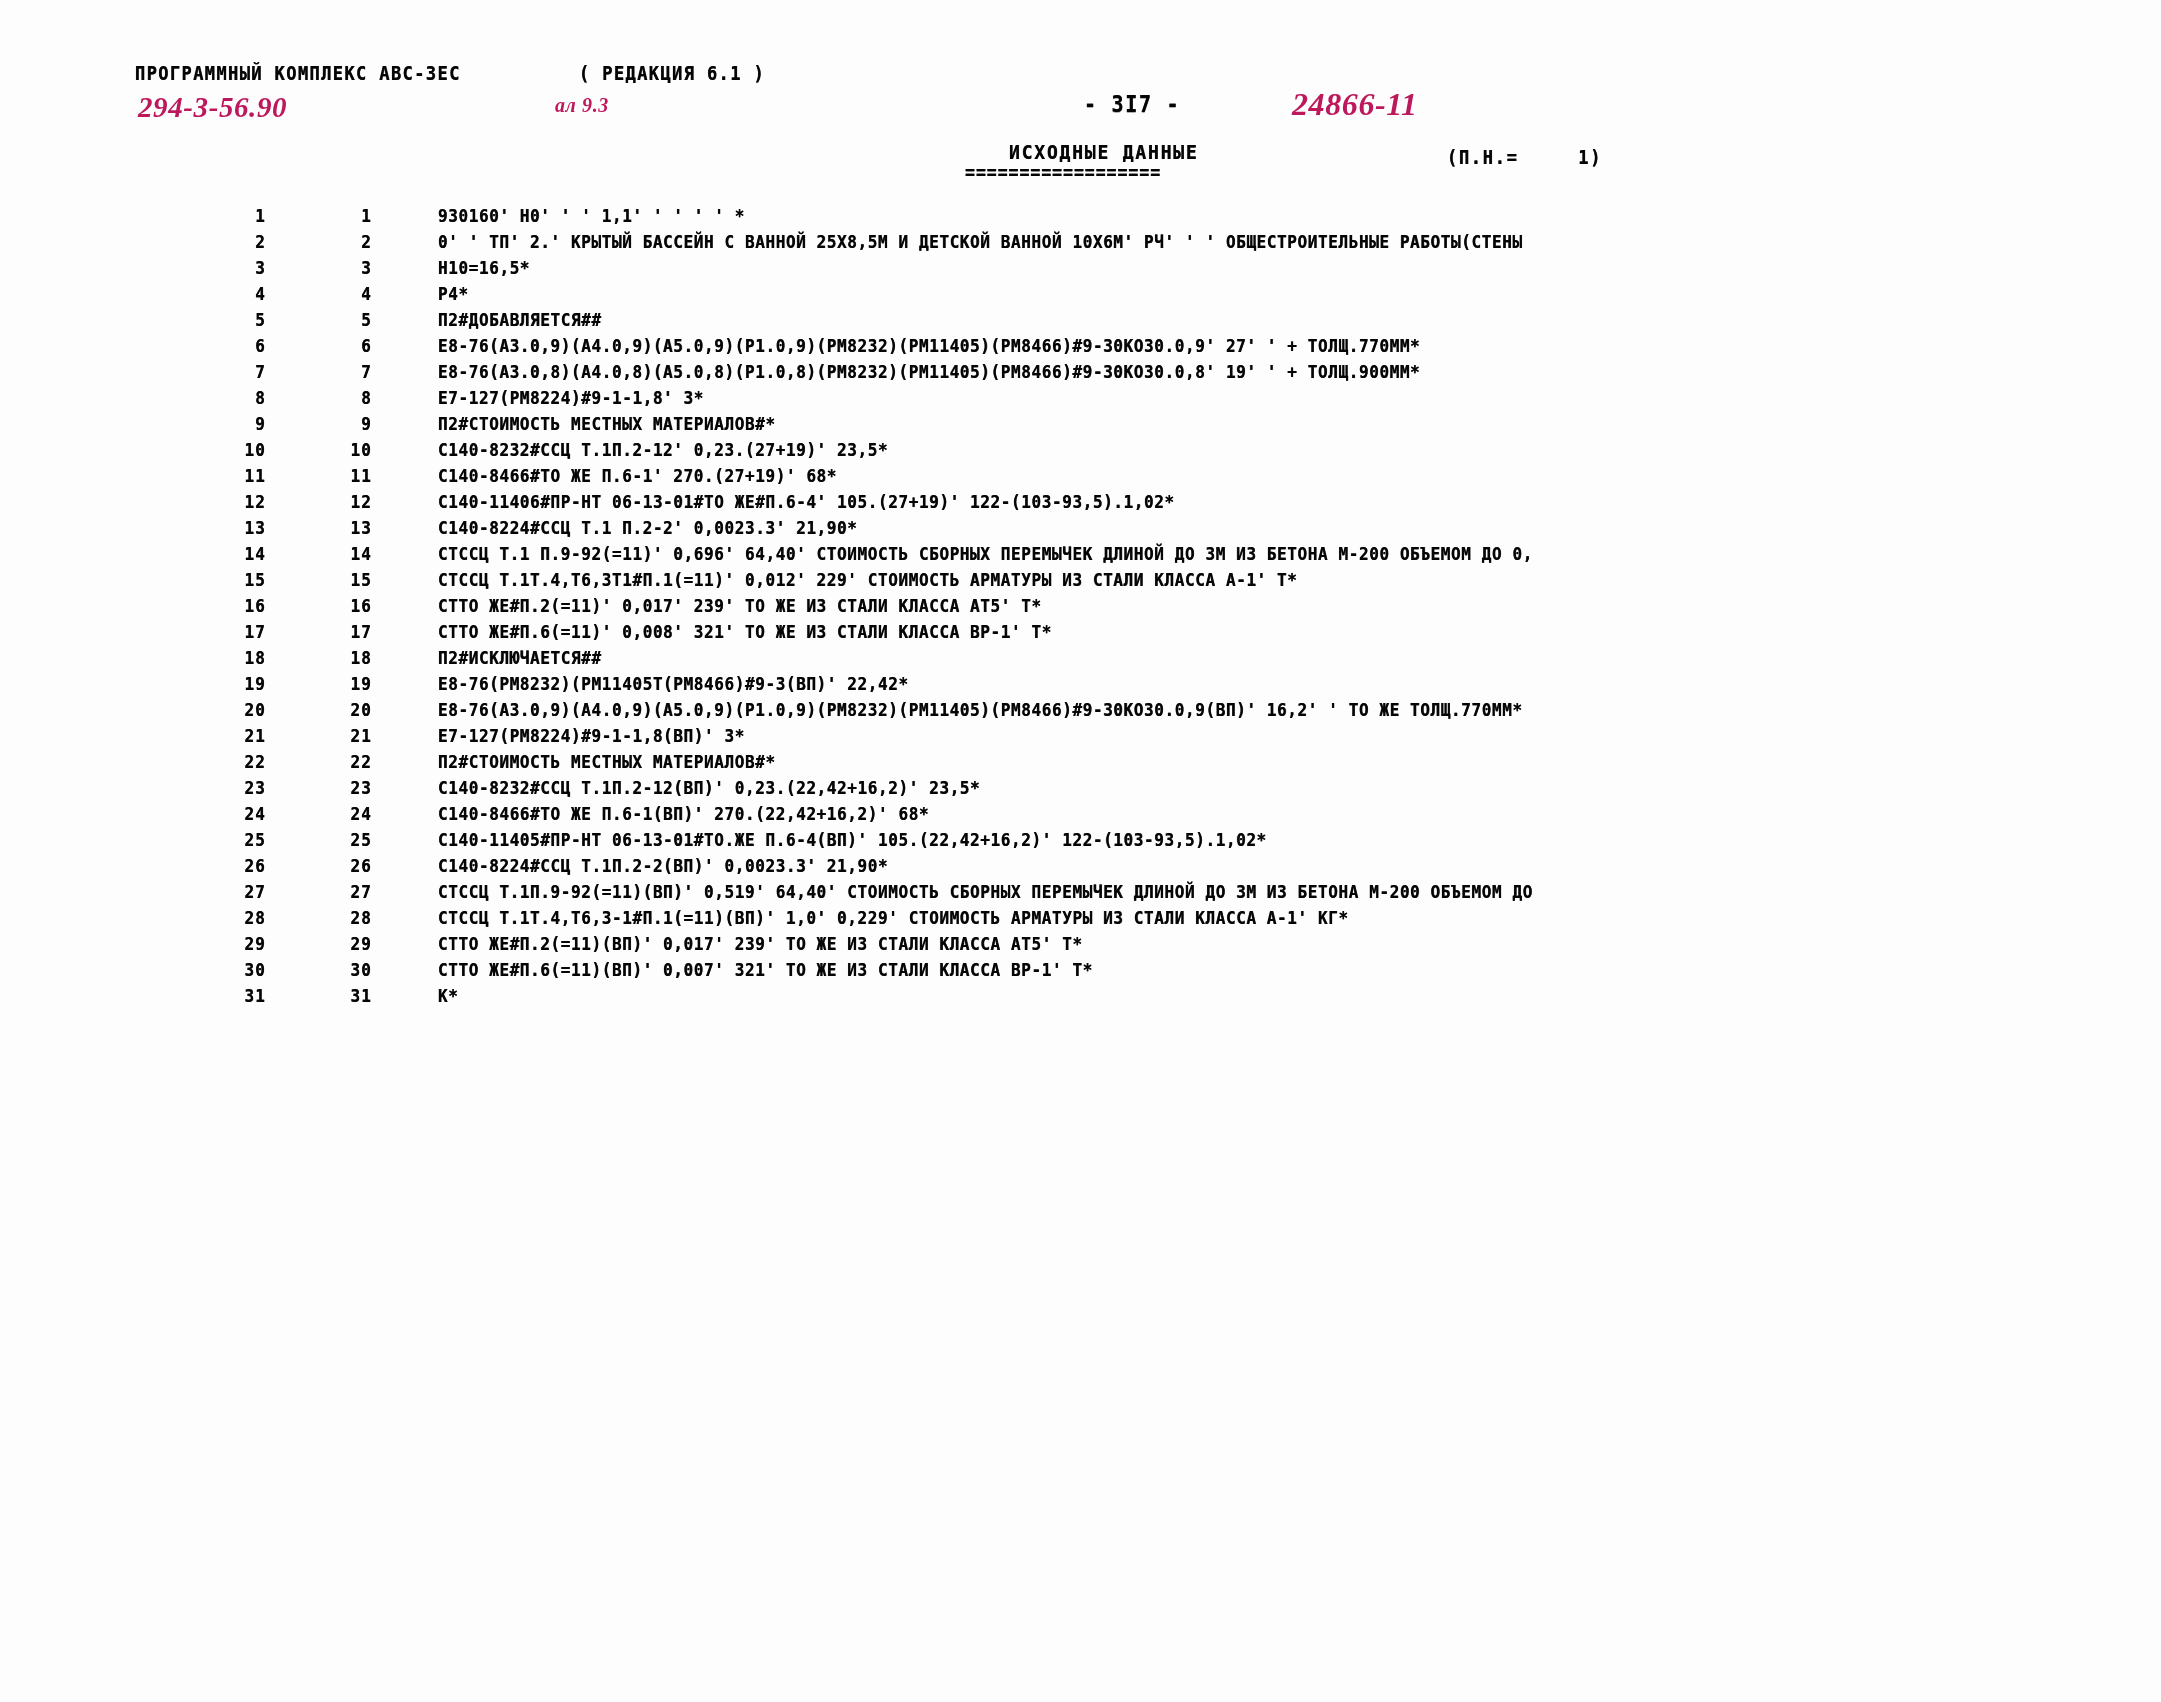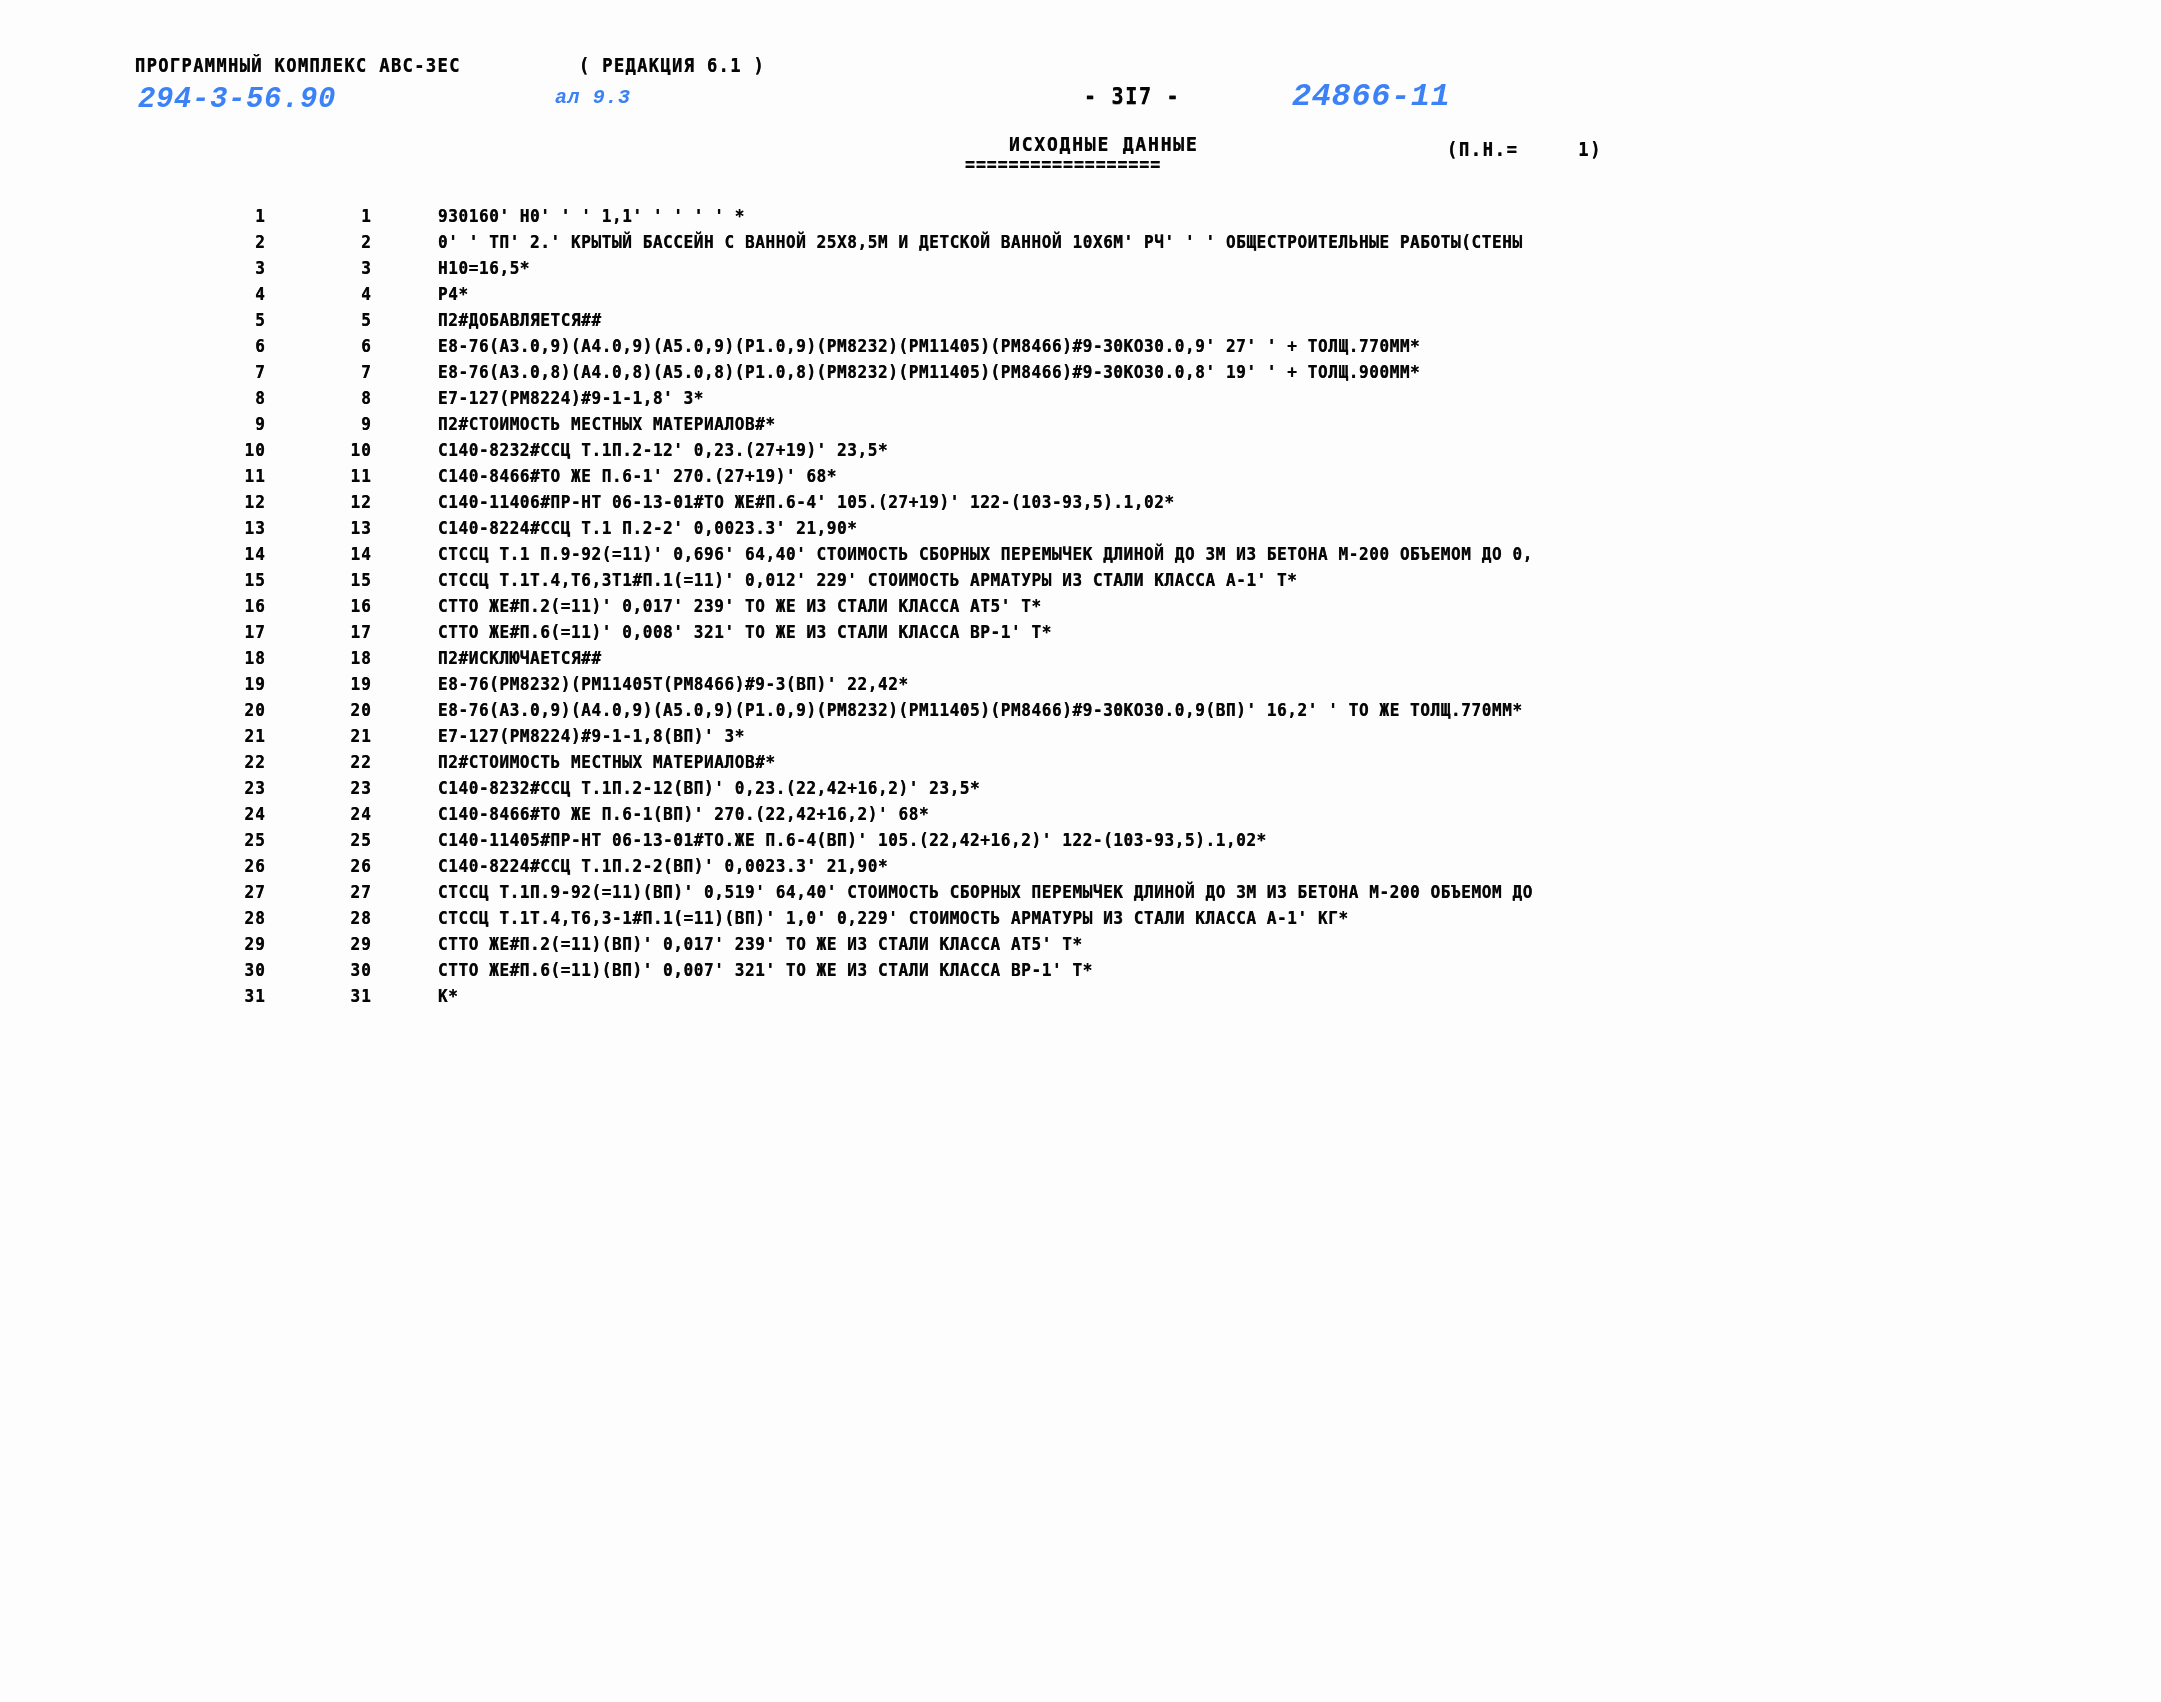--- a/index.html
+++ b/index.html
@@ -33,30 +33,30 @@
     letter-spacing: 0.3px;
     white-space: pre;
     color: #050505;
     text-shadow: 0.3px 0 0 rgba(0,0,0,0.55), -0.3px 0 0 rgba(0,0,0,0.35), 0 0.3px 0 rgba(0,0,0,0.3);
     transform: scaleY(1.12);
     transform-origin: left top;
   }
 
   
   .handwritten {
-    font-family: Liberation Mono, monospace;
+    font-family: Liberation Serif, serif;
     font-weight: bold;
     font-style: italic;
-    color: #3b82f6;
+    color: #be185d;
     white-space: pre;
     letter-spacing: 0.6px;
   }
 
   
-  #header-area { position: absolute; left: 0; top: 0; width: 2161px; height: 189px; }
+  #header-area { position: absolute; left: 0; top: 8px; width: 2161px; height: 189px; }
 
   #program-title {
     position: absolute;
     left: 135px;
     top: 54px;
     font-size: 17px;
     letter-spacing: 1.4px;
   }
   #edition-label {
     position: absolute;

